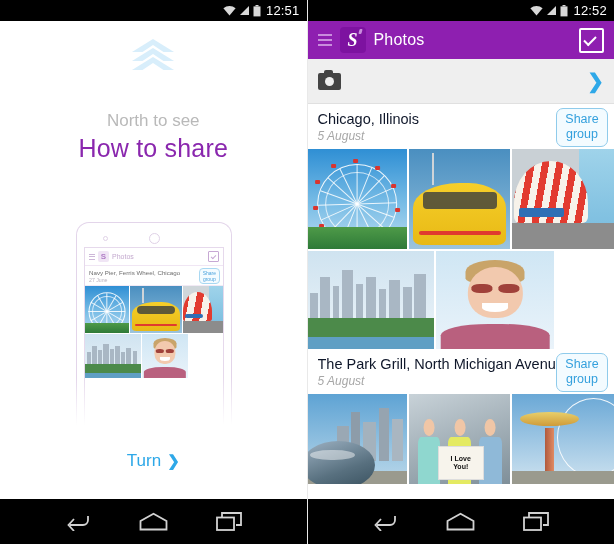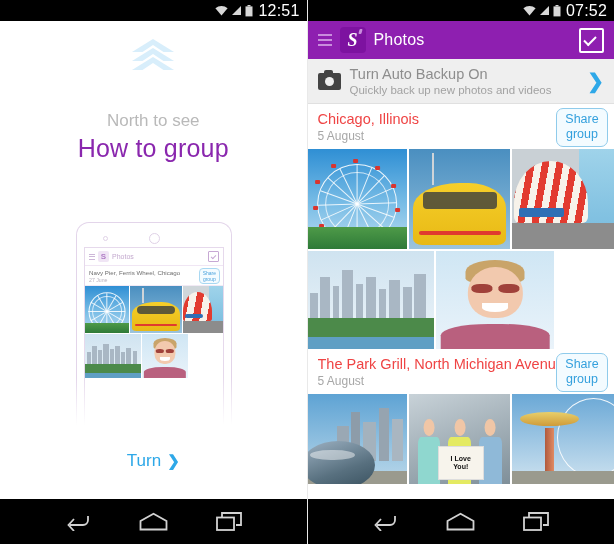--- a/index.html
+++ b/index.html
@@ -4,21 +4,21 @@
 <style>
   html,body{margin:0;padding:0;background:#fff;}
   body{width:614px;height:544px;font-family:"Liberation Sans",sans-serif;overflow:hidden;}
   .stage{position:relative;width:614px;height:544px;display:flex;}
   .phone{position:relative;width:307px;height:544px;overflow:hidden;background:#fff;}
   .phone.left{border-right:1px solid #e9e9e9;}
 
   
   .statusbar{height:21px;background:#000;display:flex;align-items:center;justify-content:flex-end;padding-right:7px;box-sizing:border-box;}
   .sb-icons{display:flex;align-items:center;gap:3px;}
-  .sb-time{color:#fff;font-size:16px;letter-spacing:.2px;margin-left:5px;font-family:"Liberation Sans",sans-serif;}
+  .sb-time{color:#fff;font-size:13px;letter-spacing:.2px;margin-left:5px;font-family:"Liberation Sans",sans-serif;}
   .ic-wifi{width:13px;height:11px;position:relative;}
   .ic-wifi svg,.ic-sig svg,.ic-batt svg{display:block;}
 
   
   .left-body{position:relative;height:478px;background:#fff;overflow:hidden;}
   .chevrons{position:absolute;top:18px;left:0;right:0;display:flex;flex-direction:column;align-items:center;gap:0px;}
   .chev{width:0;height:0;border-left:21px solid transparent;border-right:21px solid transparent;border-bottom:13px solid #d8eefb;margin-bottom:-4px;position:relative;}
   .chev::after{content:"";position:absolute;left:-15px;top:6px;width:0;height:0;border-left:15px solid transparent;border-right:15px solid transparent;border-bottom:10px solid #fff;}
   .swipe-sub{position:absolute;top:90px;left:0;right:0;text-align:center;color:#b9b9b9;font-size:17px;font-weight:300;}
   .swipe-title{position:absolute;top:113px;left:0;right:0;text-align:center;color:#8a27ae;font-size:25px;font-weight:400;letter-spacing:.2px;}
@@ -62,22 +62,22 @@
   .backup{height:44px;background:#efefef;display:flex;align-items:center;padding:0 10px;gap:9px;border-bottom:1px solid #e0e0e0;}
   .cam{width:23px;height:17px;background:#444;border-radius:2px;position:relative;flex:0 0 auto;}
   .cam::before{content:"";position:absolute;left:6px;top:-3px;width:9px;height:4px;background:#444;border-radius:2px 2px 0 0;}
   .cam::after{content:"";position:absolute;left:7px;top:4px;width:9px;height:9px;border-radius:50%;background:#efefef;}
   .backup-txt{display:flex;flex-direction:column;justify-content:center;}
   .backup-t{font-size:14.5px;color:#8d8d8d;line-height:16px;}
   .backup-s{font-size:11.5px;color:#a2a2a2;line-height:14px;margin-top:1px;}
   .backup-ch{margin-left:auto;color:#2ea8e8;font-size:20px;font-weight:bold;line-height:1;}
 
   .alb-hdr{position:relative;padding:7px 10px 6px;background:#fff;}
-  .alb-t{font-size:14.5px;color:#ef4444;white-space:nowrap;overflow:hidden;padding-right:62px;}
-  .alb-d{font-size:12px;color:#a7a7a7;margin-top:2px;}
+  .alb-t{font-size:14.5px;color:#0f172a;white-space:nowrap;overflow:hidden;padding-right:62px;}
+  .alb-d{font-size:12px;color:#a7a7a7;margin-top:2px;font-style:italic;}
   .share-btn{position:absolute;right:6px;top:4px;width:50px;border:1.3px solid #8fcbeb;border-radius:7px;background:#f3fbff;color:#34a0dd;font-size:12.5px;line-height:15px;text-align:center;padding:3px 0 4px;}
 
   .grid-row{display:flex;gap:2px;}
   .grid-row + .grid-row{margin-top:2px;}
   .cell{position:relative;overflow:hidden;}
 
   
   .navbar{height:45px;background:#000;display:flex;align-items:center;justify-content:space-around;padding:0 40px;box-sizing:border-box;}
   .navbar svg{display:block;}
 
@@ -156,21 +156,21 @@
 
     <div class="left-body">
 
       <div class="chevrons">
         <span class="chev"></span>
           <span class="chev"></span>
           <span class="chev"></span>
       </div>
 
       <div class="swipe-sub">North to see</div>
-      <div class="swipe-title">How to group</div>
+      <div class="swipe-title">How to share</div>
 
       <div class="mock">
         <div class="mock-frame">
           <span class="mock-dot"></span>
           <span class="mock-speaker"></span>
         </div>
         <div class="mock-screen">
           <div class="mock-appbar">
             <span class="mock-ham">
                 <i></i>
@@ -294,44 +294,40 @@
               <path d="M10 1v9H1z" fill="#d8d8d8"></path>
             </svg>
         </span>
         <span class="ic-batt">
           <svg width="8" height="12" viewBox="0 0 8 12">
               <rect x="2.5" y="0" width="3" height="1.4" fill="#d8d8d8"></rect>
               <rect x="0.5" y="1.4" width="7" height="10" fill="#d8d8d8"></rect>
             </svg>
         </span>
       </div>
-      <span class="sb-time">07:52</span>
+      <span class="sb-time">12:52</span>
     </div>
 
     <div class="right-body">
 
       <div class="appbar">
         <span class="ham">
             <i></i>
             <i></i>
             <i></i>
           </span>
         <span class="applogo">
             <span>S</span>
           </span>
         <span class="apptitle">Photos</span>
         <span class="appcheck"></span>
       </div>
 
       <div class="backup">
         <span class="cam"></span>
-        <span class="backup-txt">
-          <span class="backup-t">Turn Auto Backup On</span>
-          <span class="backup-s">Quickly back up new photos and videos</span>
-        </span>
         <span class="backup-ch">❯</span>
       </div>
 
       <div class="alb-hdr">
         <div class="alb-t">Chicago, Illinois</div>
         <div class="alb-d">5 August</div>
         <div class="share-btn">
           <div>Share</div>
           <div>group</div>
         </div>

